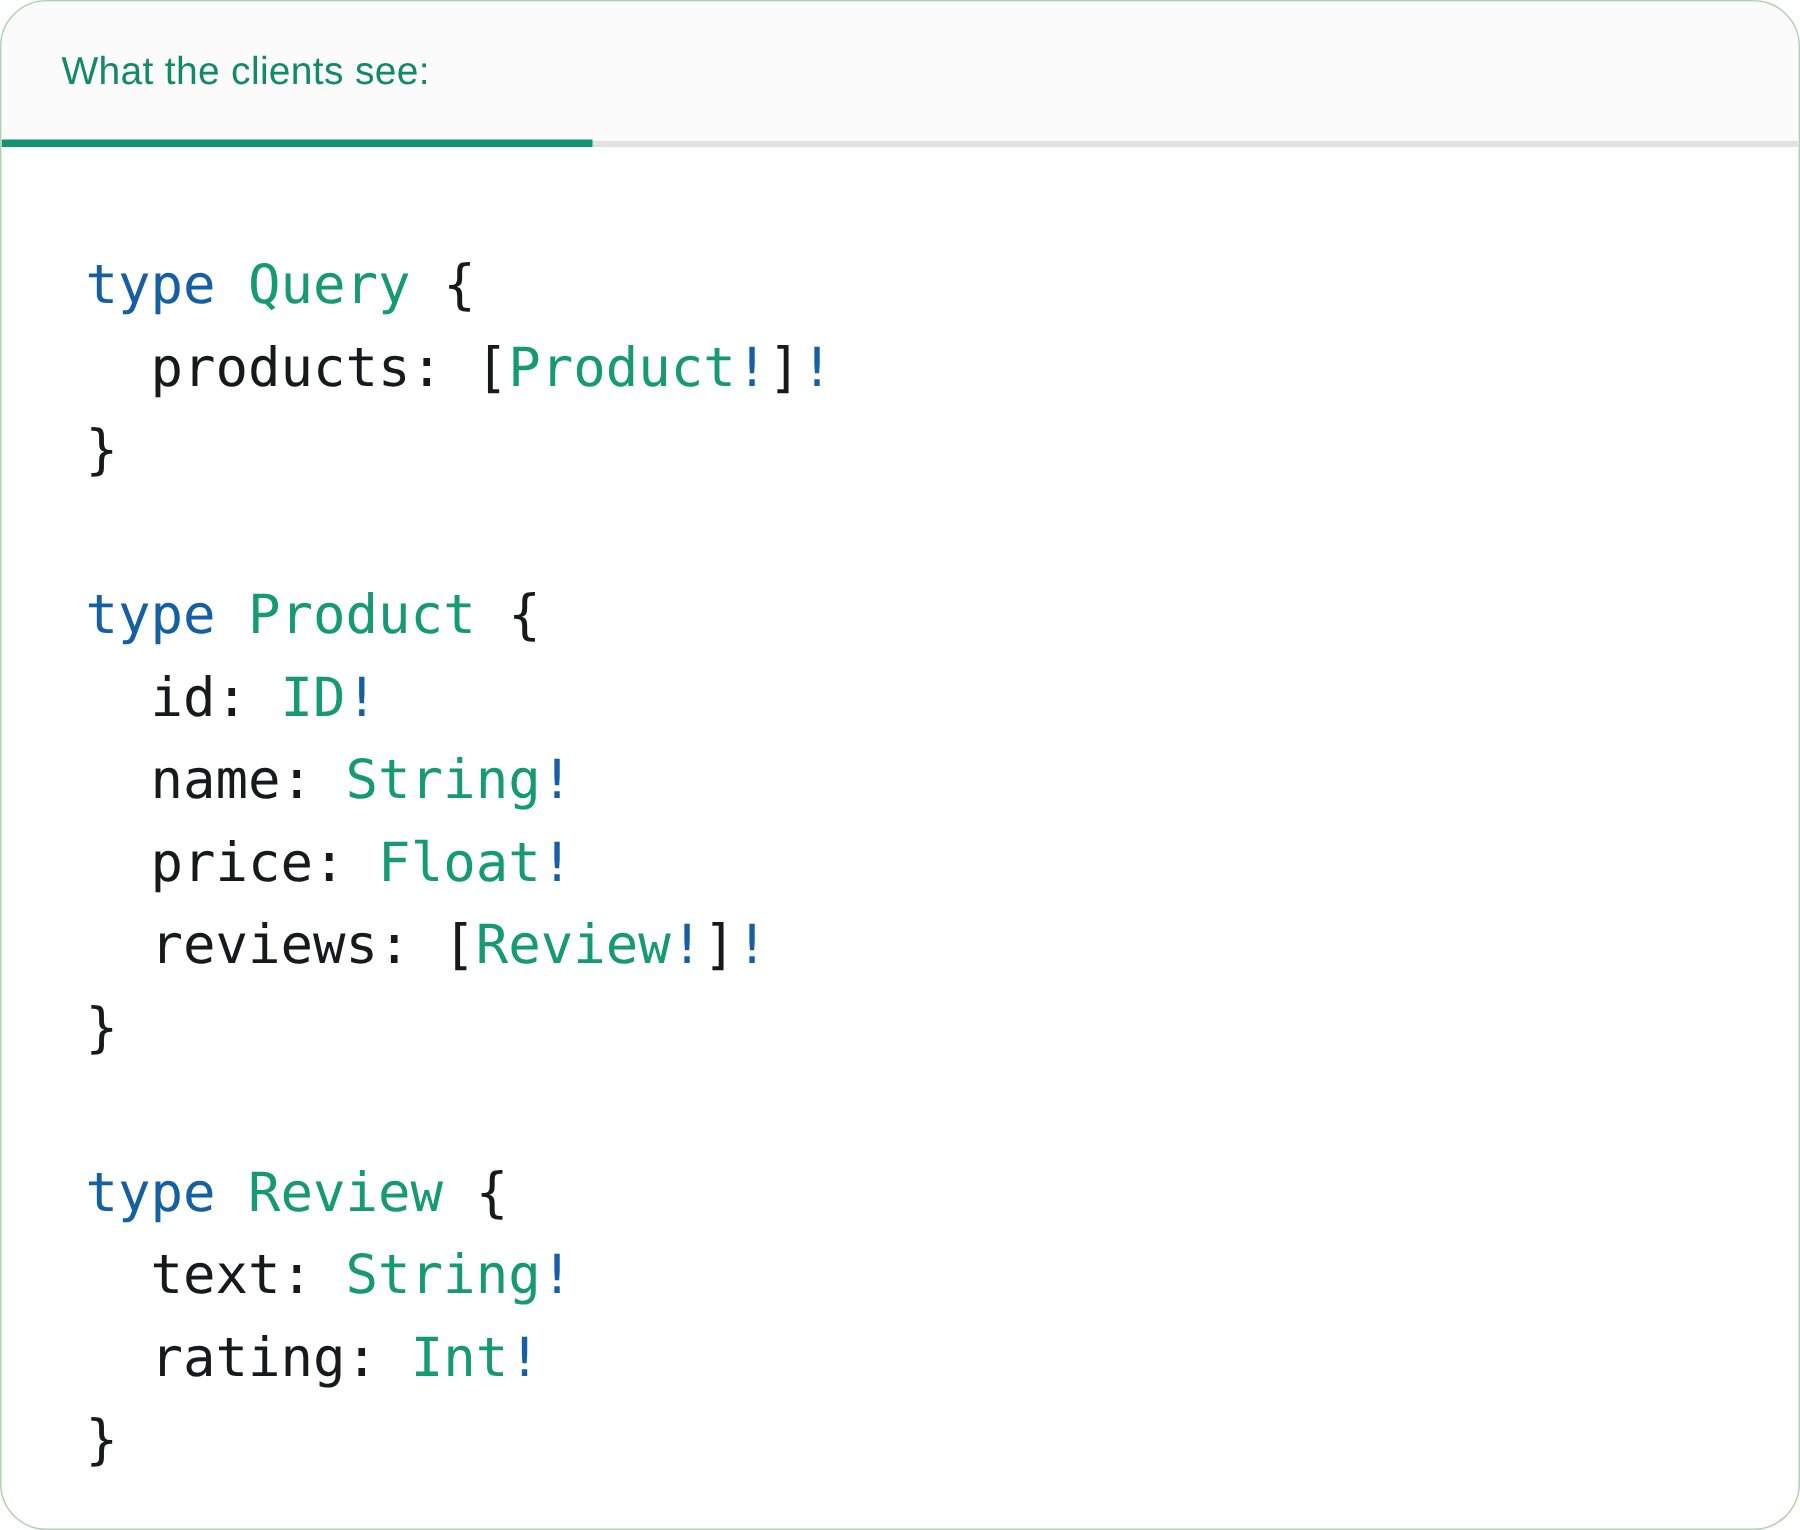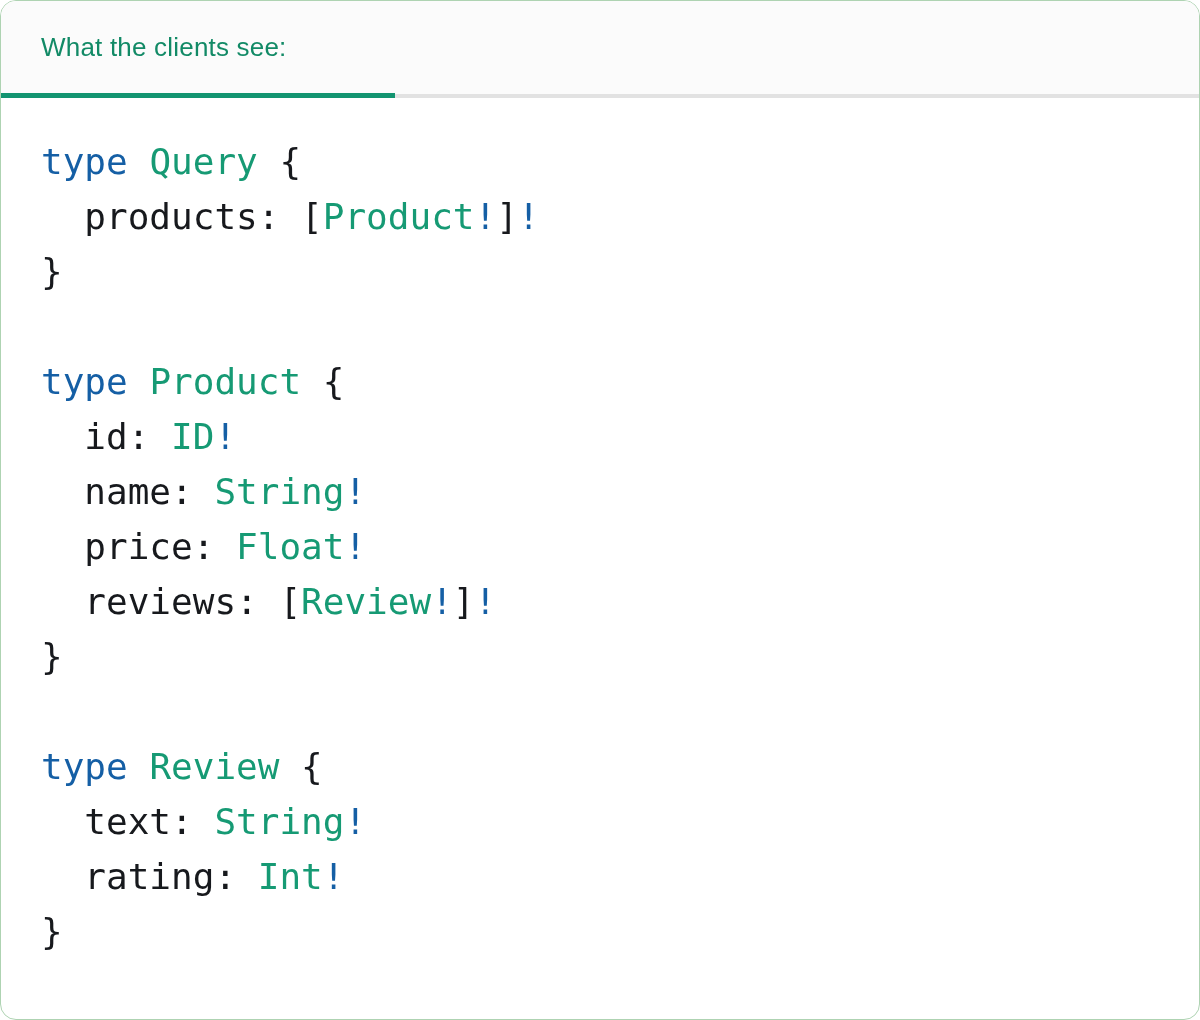--- a/index.html
+++ b/index.html
@@ -11,21 +11,21 @@
     width: 1200px;
     height: 1020px;
     font-family: "Liberation Sans", sans-serif;
   }
   .card {
     box-sizing: border-box;
     width: 1200px;
     height: 1020px;
     background: var(--card-bg, #ffffff);
     border: 1.5px solid var(--card-border, #aed3b2);
-    border-radius: 16px;
+    border-radius: 31px;
     overflow: hidden;
     position: relative;
   }
   .card-header {
     position: relative;
     height: 93px;
     background: var(--header-bg, #fbfbfb);
     border-bottom: 4px solid var(--divider, #e2e2e2);
     display: flex;
     align-items: center;
@@ -45,22 +45,22 @@
   }
   .tab-underline {
     position: absolute;
     left: 0;
     bottom: -4px;
     width: 394px;
     height: 5px;
     background: var(--tab-underline, #129470);
   }
   .code {
-    margin: 0;
-    padding: 36px 40px 0 40px;
+    margin: 16px;
+    padding: 49px 40px 0 40px;
     font-family: "DejaVu Sans Mono", "Liberation Mono", monospace;
     font-size: 36px;
     line-height: 55px;
     color: var(--plain, #17191d);
   }
   .code-line {
     min-height: 55px;
     white-space: pre;
   }
 </style>

